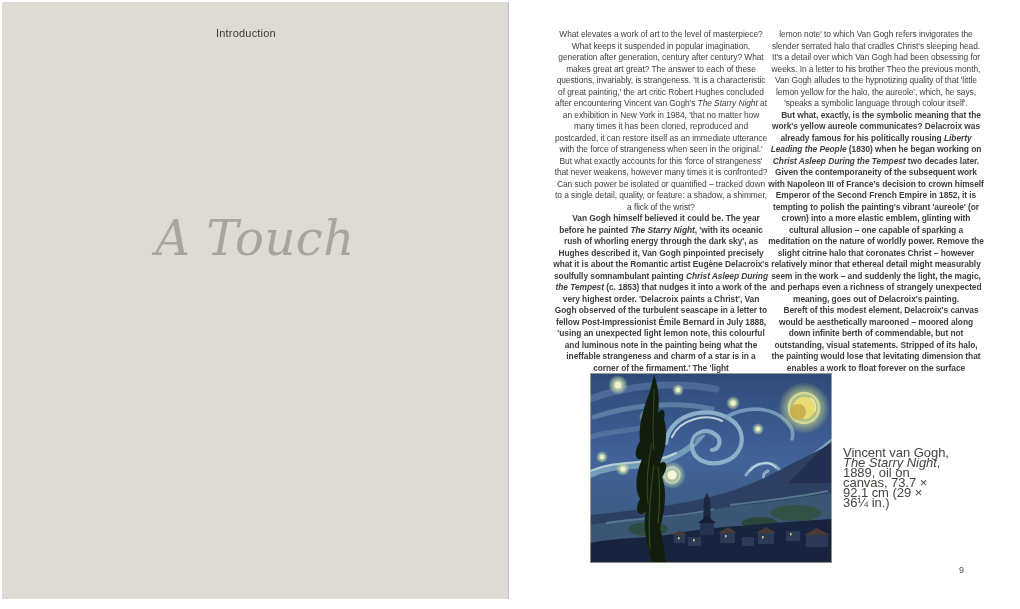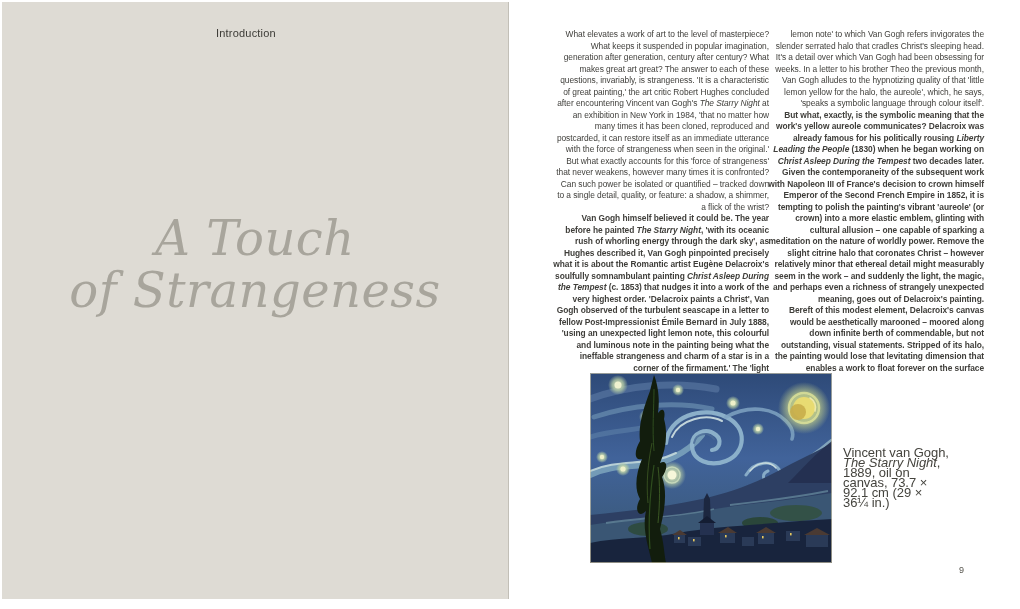--- a/index.html
+++ b/index.html
@@ -23,21 +23,21 @@
     position:absolute;left:0;top:210px;width:100%;
     text-align:center;
     font-family:"DejaVu Serif",serif;font-style:italic;font-weight:400;
     font-size:48px;line-height:52px;color:#a8a59c;letter-spacing:.5px;
   }
   
   .right-page{position:absolute;left:509px;top:0;width:511px;height:609px;background:#fff;}
   .col{
     position:absolute;top:29px;width:216px;
     font-size:8.4px;line-height:11.5px;letter-spacing:-.05px;
-    color:#3f3e3a;text-align:right;
+    color:#3f3e3a;text-align:center;
   }
   .col1{left:44px;}
   .col2{left:259px;}
   .col p.para{margin:0;}
   .col p.indent{text-indent:10px;font-weight:bold;}
   .col i, .caption i{font-style:italic;}
   .painting{
     position:absolute;left:81px;top:373px;width:242px;height:190px;margin:0;
     line-height:0;
   }
@@ -53,21 +53,20 @@
 </style>
 </head>
 <body>
 
 <div class="spread">
 
   <div class="left-page">
     <div class="section-label">Introduction</div>
     <div class="chapter-title">
       <div>A Touch</div>
-      <div>of Strangeness</div>
     </div>
   </div>
 
   <div class="right-page">
     <div class="col col1">
         <p class="para"><span>What elevates a work of art to the level of masterpiece? What keeps it suspended in popular imagination, generation after generation, century after century? What makes great art great? The answer to each of these questions, invariably, is strangeness. 'It is a characteristic of great painting,' the art critic Robert Hughes concluded after encountering Vincent van Gogh's </span><i>The Starry Night</i><span> at an exhibition in New York in 1984, 'that no matter how many times it has been cloned, reproduced and postcarded, it can restore itself as an immediate utterance with the force of strangeness when seen in the original.' But what exactly accounts for this 'force of strangeness' that never weakens, however many times it is confronted? Can such power be isolated or quantified – tracked down to a single detail, quality, or feature: a shadow, a shimmer, a flick of the wrist?</span></p>
         <p class="para indent"><span>Van Gogh himself believed it could be. The year before he painted </span><i>The Starry Night</i><span>, 'with its oceanic rush of whorling energy through the dark sky', as Hughes described it, Van Gogh pinpointed precisely what it is about the Romantic artist Eugène Delacroix's soulfully somnambulant painting </span><i>Christ Asleep During the Tempest</i><span> (c. 1853) that nudges it into a work of the very highest order. 'Delacroix paints a Christ', Van Gogh observed of the turbulent seascape in a letter to fellow Post-Impressionist Émile Bernard in July 1888, 'using an unexpected light lemon note, this colourful and luminous note in the painting being what the ineffable strangeness and charm of a star is in a corner of the firmament.' The 'light</span></p>
       </div>
     <div class="col col2">
         <p class="para"><span>lemon note' to which Van Gogh refers invigorates the slender serrated halo that cradles Christ's sleeping head. It's a detail over which Van Gogh had been obsessing for weeks. In a letter to his brother Theo the previous month, Van Gogh alludes to the hypnotizing quality of that 'little lemon yellow for the halo, the aureole', which, he says, 'speaks a symbolic language through colour itself'.</span></p>

